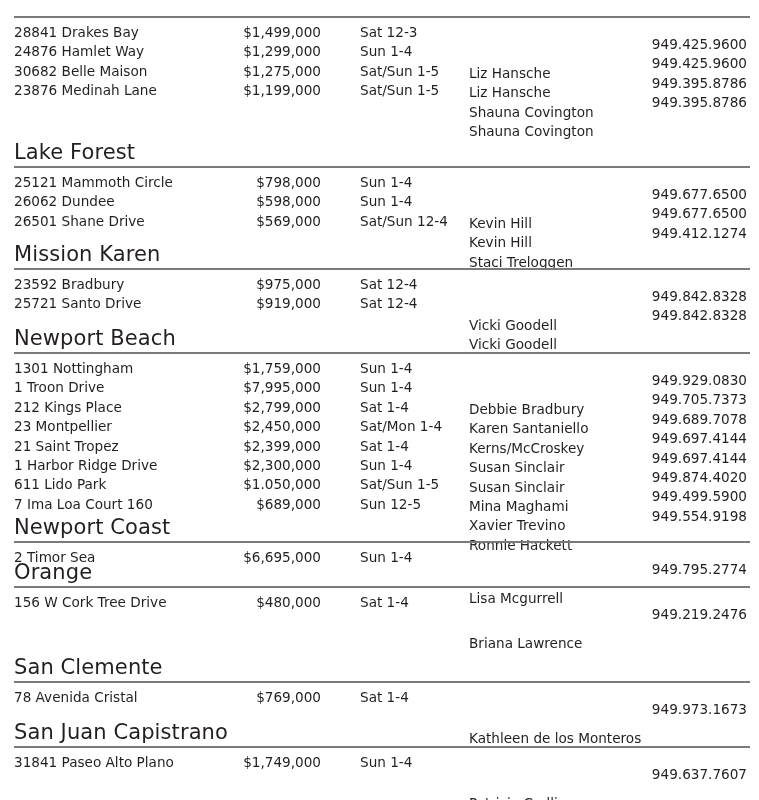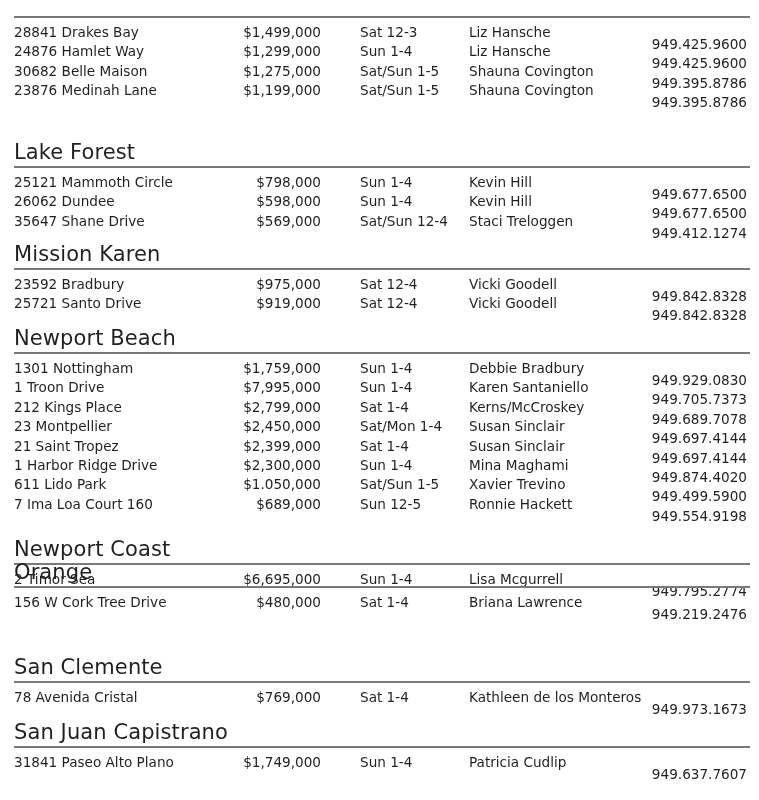--- a/index.html
+++ b/index.html
@@ -18,21 +18,21 @@
   .rule { height: 2px; background: #7a7a7a; width: 736px; margin-top: 1px; }
   .rows { margin-top: 5px; text-decoration: underline; }
   .row {
     position: relative; height: 19.4px; font-size: 13.6px; line-height: 19.4px;
     white-space: nowrap;
   }
   .row span { position: absolute; top: 0; }
   .addr { left: 0; }
   .price { right: 429px; text-align: right; }
   .hours { left: 346px; }
-  .agent { left: 455px; }
+  .agent { left: 455px; margin-top: 41px; }
   .phone { right: 3px; text-align: center; margin-top: 12px; }
 </style>
 </head>
 <body>
 
 <div class="doc">
 
   <div class="section" style="top:15px">
     <div class="rule"></div>
     <div class="rows">
@@ -79,21 +79,21 @@
         <span class="phone">949.677.6500</span>
       </div>
       <div class="row">
         <span class="addr">26062 Dundee</span>
         <span class="price">$598,000</span>
         <span class="hours">Sun 1-4</span>
         <span class="agent">Kevin Hill</span>
         <span class="phone">949.677.6500</span>
       </div>
       <div class="row">
-        <span class="addr">35647 Shane Drive</span>
+        <span class="addr">26501 Shane Drive</span>
         <span class="price">$569,000</span>
         <span class="hours">Sat/Sun 12-4</span>
         <span class="agent">Staci Treloggen</span>
         <span class="phone">949.412.1274</span>
       </div>
     </div>
   </div>
 
   <div class="section" style="top:241px">
     <div class="city">Mission Karen</div>
@@ -172,21 +172,21 @@
       <div class="row">
         <span class="addr">7 Ima Loa Court 160</span>
         <span class="price">$689,000</span>
         <span class="hours">Sun 12-5</span>
         <span class="agent">Ronnie Hackett</span>
         <span class="phone">949.554.9198</span>
       </div>
     </div>
   </div>
 
-  <div class="section" style="top:536px">
+  <div class="section" style="top:514px">
     <div class="city">Newport Coast</div>
     <div class="rule"></div>
     <div class="rows">
       <div class="row">
         <span class="addr">2 Timor Sea</span>
         <span class="price">$6,695,000</span>
         <span class="hours">Sun 1-4</span>
         <span class="agent">Lisa Mcgurrell</span>
         <span class="phone">949.795.2774</span>
       </div>

